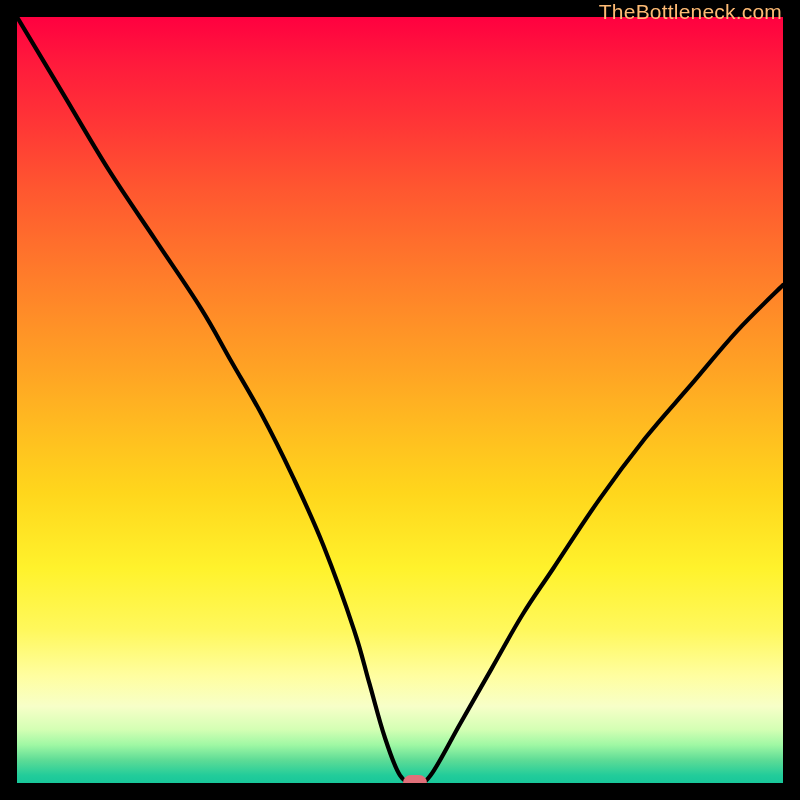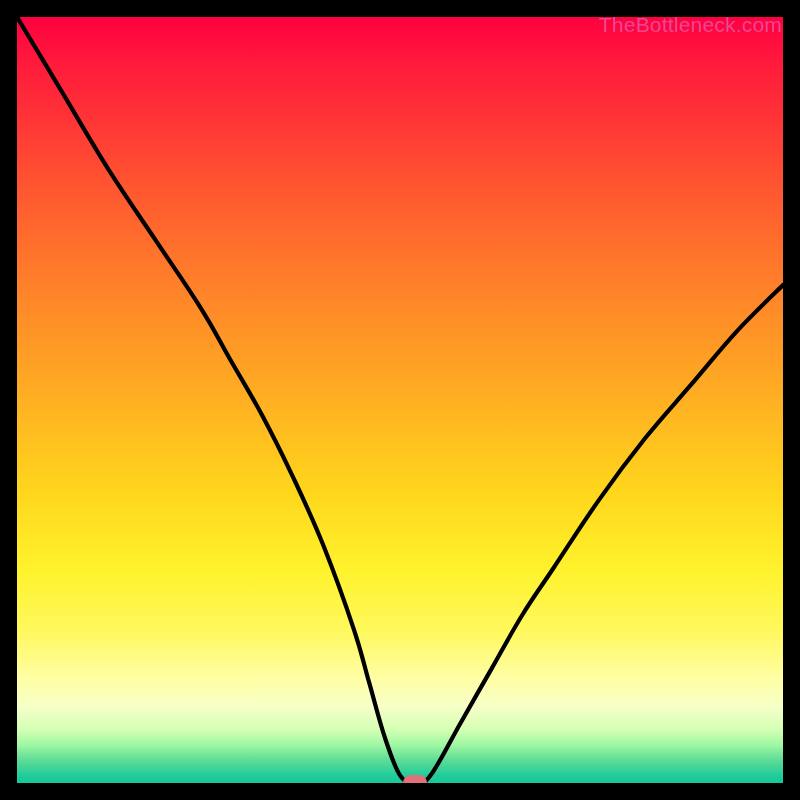--- a/index.html
+++ b/index.html
@@ -47,23 +47,23 @@
       #f7ffc8 90%,
       #d4ffb4 93%,
       #a0f8a4 95%,
       #5edc96 97%,
       #22cc9a 99%,
       #18c79a 100%
     );
   }
   .watermark {
     position: absolute;
-    top: 13px;
+    top: 0px;
     right: 18px;
-    color: #ec4899;
+    color: #fdba74;
     font-size: 21px;
     font-weight: 500;
     letter-spacing: 0.2px;
   }
   svg.curve {
     position: absolute;
     inset: 0;
   }
   .marker {
     position: absolute;

